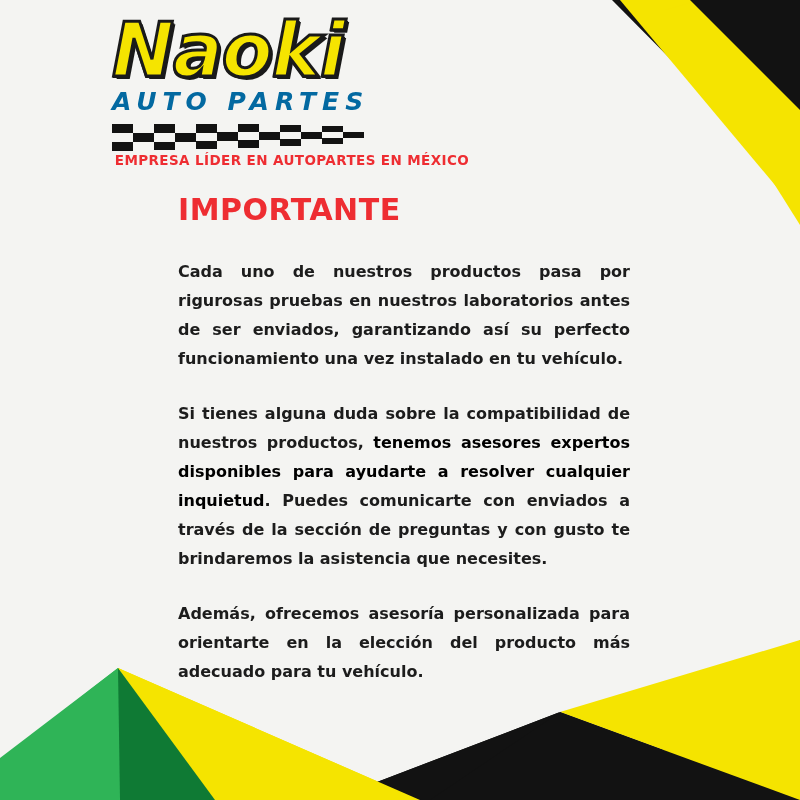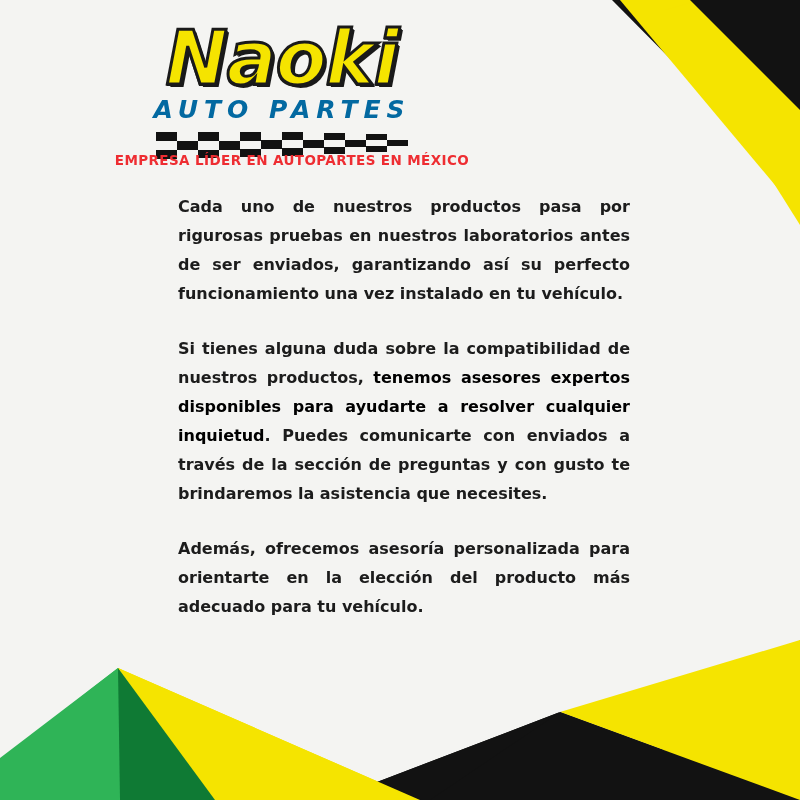--- a/index.html
+++ b/index.html
@@ -32,23 +32,23 @@
   .header {
     position: absolute;
     left: 0;
     top: 0;
     width: 800px;
     height: 180px;
   }
   .logo-block {
     position: absolute;
     left: 112px;
-    top: 15px;
+    top: 7px;
     width: 340px;
-    text-align: center;
+    text-align: left;
   }
   .logo-word {
     font-family: "DejaVu Sans", sans-serif;
     font-weight: 900;
     font-style: italic;
     font-size: 74px;
     line-height: 86px;
     color: #f5e400;
     letter-spacing: -1px;
     -webkit-text-stroke: 3px #1a1a1a;
@@ -181,20 +181,21 @@
           <rect x="126" y="18" width="21" height="8" fill="#121212"></rect>
           <rect x="168" y="17" width="21" height="7" fill="#121212"></rect>
           <rect x="210" y="16" width="21" height="6" fill="#121212"></rect>
         </g>
       </svg>
     </div>
     <div class="tagline">EMPRESA LÍDER  EN AUTOPARTES EN MÉXICO</div>
   </div>
 
   <div class="content">
+    <div class="title">IMPORTANTE</div>
 
     <p class="para">Cada uno de nuestros productos pasa por rigurosas pruebas en nuestros laboratorios antes de ser enviados, garantizando así su perfecto funcionamiento una vez instalado en tu vehículo.</p>
 
     <p class="para"><span>Si tienes alguna duda sobre la compatibilidad de nuestros productos, </span><span class="hl">tenemos asesores expertos disponibles para ayudarte a resolver cualquier inquietud</span><span>. Puedes comunicarte con enviados a través de la sección de preguntas y con gusto te brindaremos la asistencia que necesites.</span></p>
 
     <p class="para">Además, ofrecemos asesoría personalizada para orientarte en la elección del producto más adecuado para tu vehículo.</p>
   </div>
 
 </div>
 

